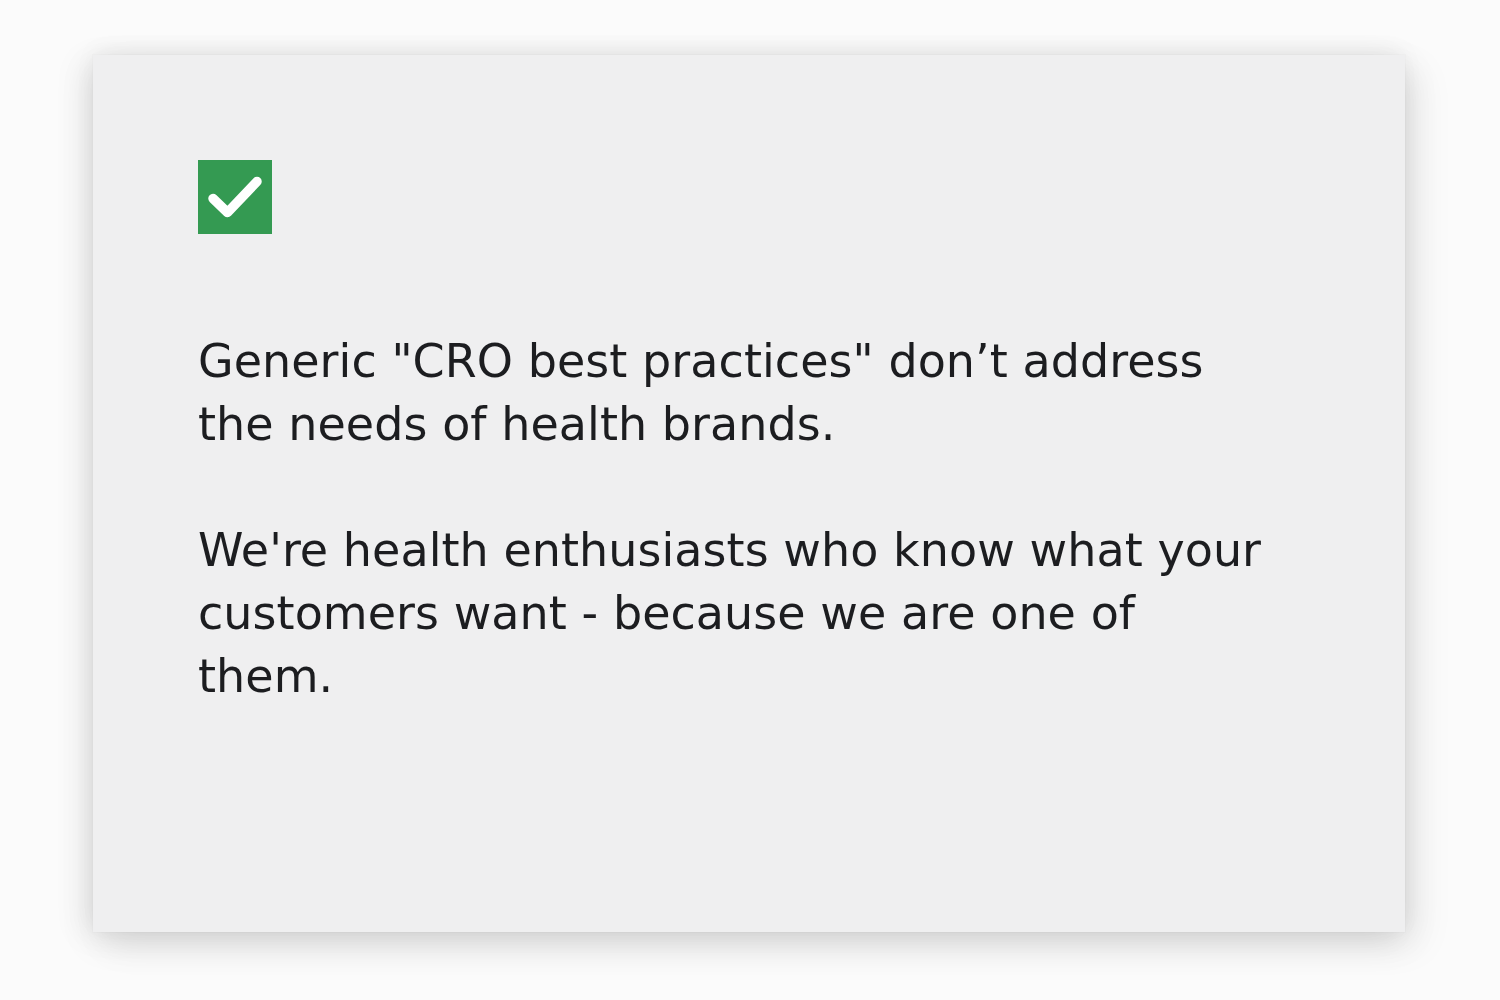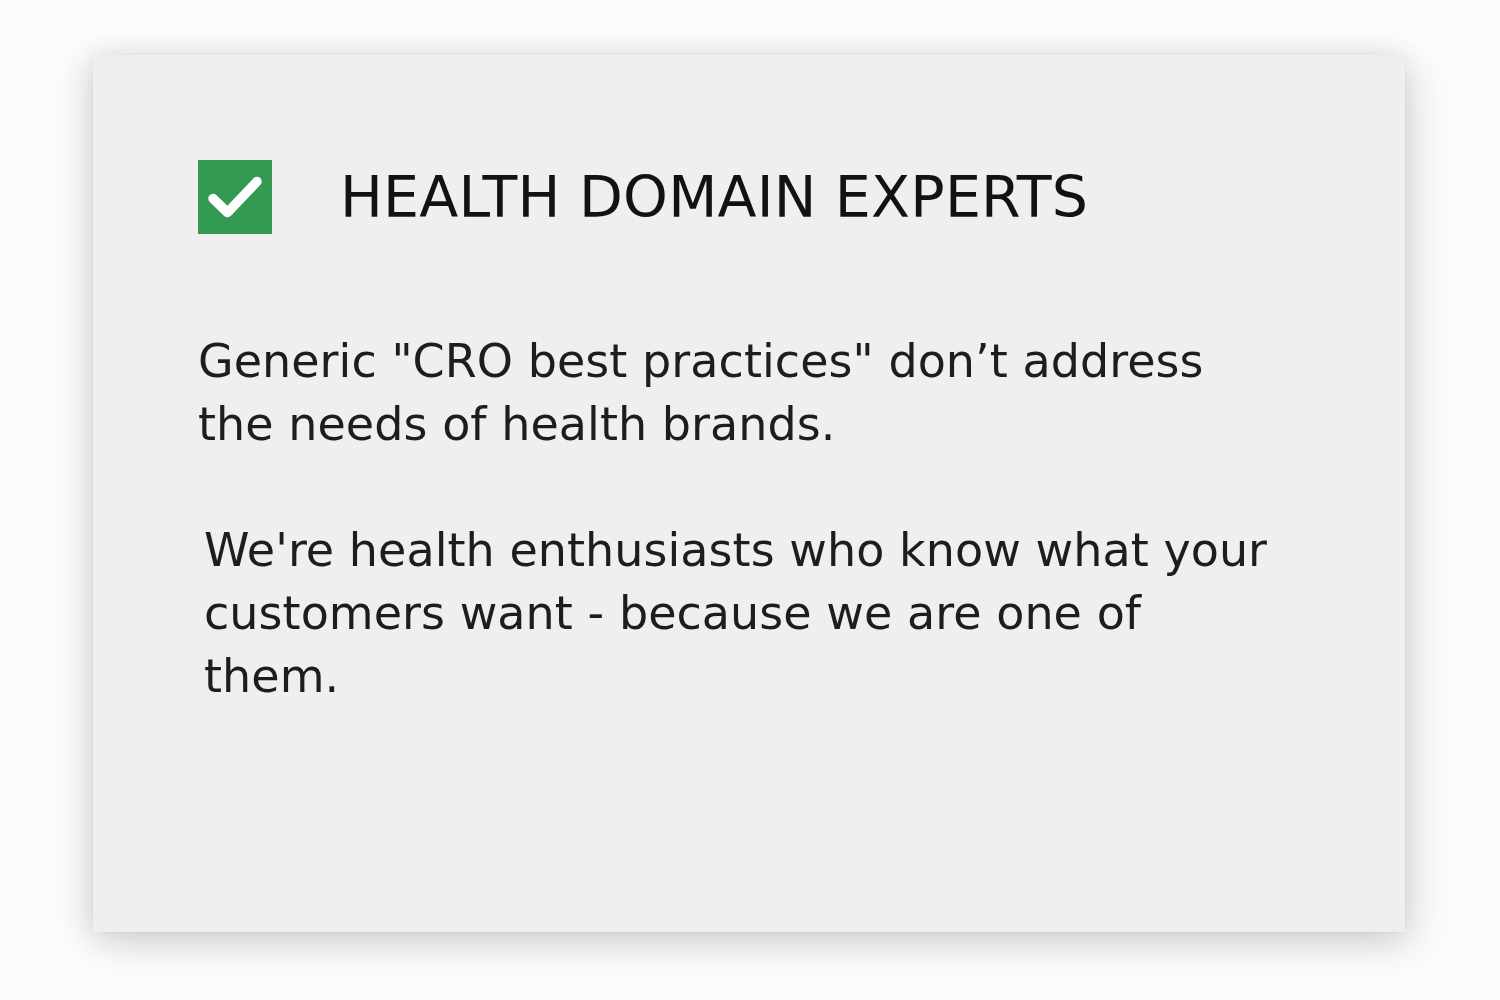--- a/index.html
+++ b/index.html
@@ -88,39 +88,37 @@
   .para {
     font-size: 46px;
     line-height: 1.375;
     color: #1c1d20;
     font-weight: 400;
     margin: 0;
     letter-spacing: 0.05px;
   }
   .para + .para {
     margin-top: 62px;
-    margin-left: 6px;
   }
 </style>
 </head>
 <body>
 
 <div id="stage">
 
   <div class="card">
 
     <div class="header-row">
 
       <span class="check-box">
         <svg viewBox="0 0 74 74" xmlns="http://www.w3.org/2000/svg" aria-hidden="true">
           <path d="M15 38.5 L29.5 52.5 L59 21.5" fill="none" stroke="#ffffff" stroke-width="9.5" stroke-linecap="round" stroke-linejoin="round"></path>
         </svg>
       </span>
 
-      <div class="card-title">HEALTH DOMAIN EXPERTS</div>
     </div>
 
     <div class="body-text">
       <p class="para">Generic "CRO best practices" don’t address the needs of health brands.</p>
       <p class="para">We're health enthusiasts who know what your customers want - because we are one of them.</p>
     </div>
 
   </div>
 </div>
 

